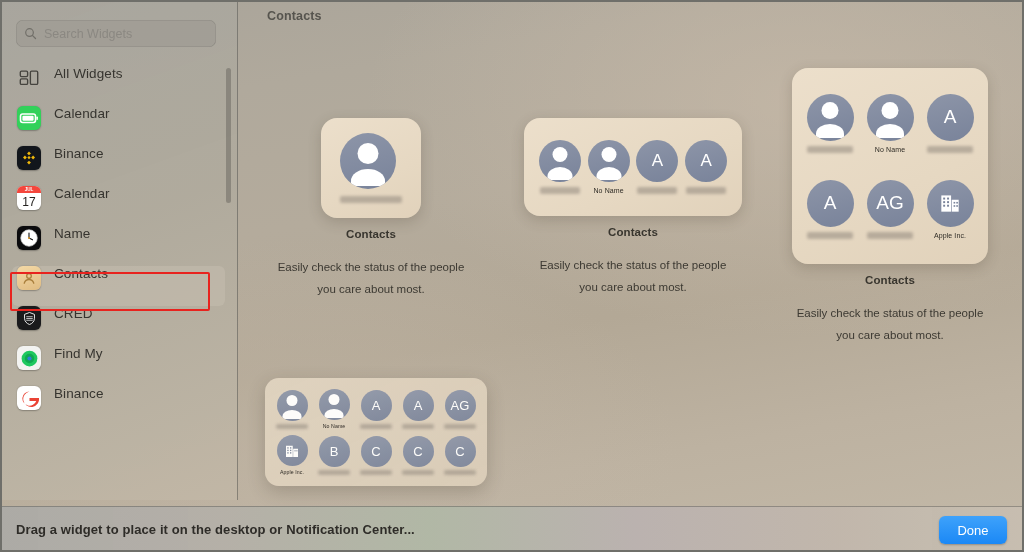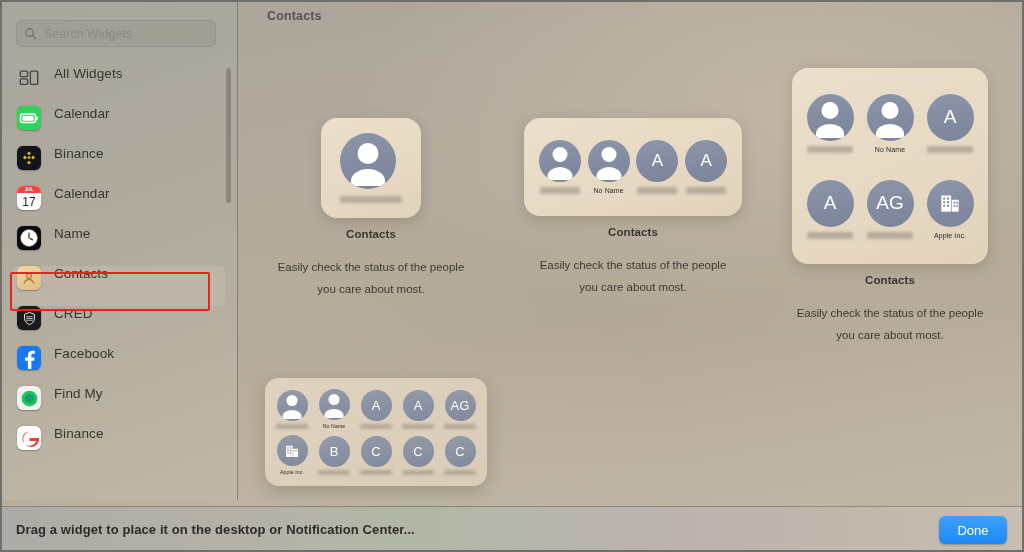--- a/index.html
+++ b/index.html
@@ -376,28 +376,20 @@
         <span class="app-icon ic-cred">
           <svg viewBox="0 0 24 24" width="17" height="17">
             <path d="M12 3.5 19 6.2v5.4c0 4.4-3 7.5-7 8.9-4-1.4-7-4.5-7-8.9V6.2z" fill="none" stroke="#e9e9e9" stroke-width="1.4"></path>
             <path d="M8 9.5h8M8 12h8M8 14.5h8" stroke="#e9e9e9" stroke-width="1.1" stroke-linecap="round"></path>
           </svg>
         </span>
         <span class="sidebar-label">CRED</span>
       </div>
 
 
-      <div class="sidebar-item">
-        <span class="app-icon ic-facebook">
-          <svg viewBox="0 0 24 24" width="22" height="22">
-            <path d="M14.6 24v-9h3l.5-3.6h-3.5V9.1c0-1 .3-1.7 1.8-1.7h1.9V4.2a26 26 0 0 0-2.8-.15c-2.8 0-4.7 1.7-4.7 4.8v2.6H7.7V15h3.1v9z" fill="#fff"></path>
-          </svg>
-        </span>
-        <span class="sidebar-label">Facebook</span>
-      </div>
 
       <div class="sidebar-item">
         <span class="app-icon ic-findmy">
           <svg viewBox="0 0 24 24" width="21" height="21">
             <circle cx="12" cy="12" r="9" fill="#1ec85f"></circle>
             <circle cx="12" cy="12" r="5.4" fill="#0fa850"></circle>
             <circle cx="12" cy="12" r="2.4" fill="#2f7fd8"></circle>
           </svg>
         </span>
         <span class="sidebar-label">Find My</span>

